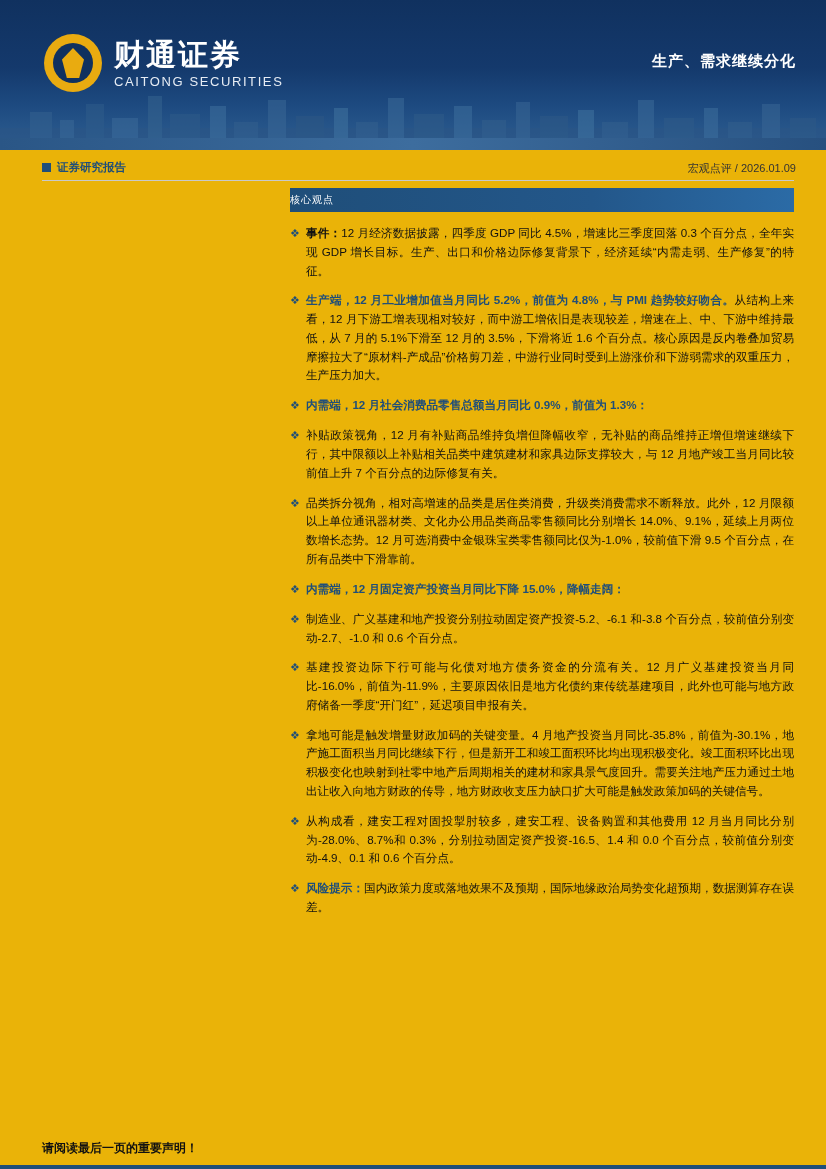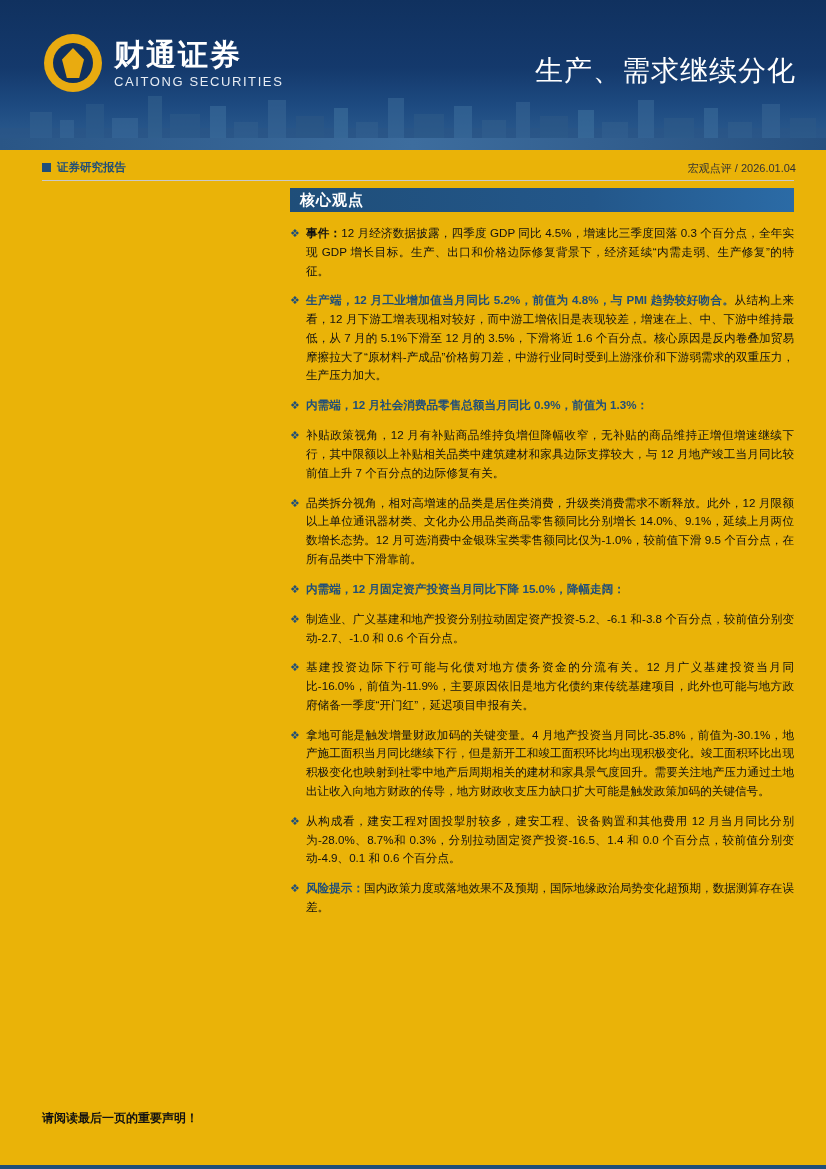--- a/index.html
+++ b/index.html
@@ -87,22 +87,22 @@
     font-size: 13px;
     letter-spacing: 1.6px;
     margin-top: 3px;
     color: #e6ecf4;
   }
   .banner-title {
     position: absolute;
     right: 30px;
     top: 52px;
     color: #ffffff;
-    font-size: 28px;
-    font-weight: normal;
+    font-size: 15px;
+    font-weight: bold;
     letter-spacing: 1px;
   }
 
   
   .subhead {
     position: absolute;
     left: 0; top: 150px;
     width: 826px;
     height: 30px;
   }
@@ -177,25 +177,24 @@
   .right-col {
     position: absolute;
     left: 290px; top: 188px;
     width: 504px;
   }
   .core-bar {
     width: 504px;
     height: 24px;
     background: linear-gradient(90deg, #1f4e79 0%, #23578a 60%, #2b6ba6 100%);
     color: #fff;
-    font-size: 15px;
-    font-weight: bold;
+    font-size: 10px;
+    font-weight: normal;
     display: flex;
     align-items: center;
-    padding-left: 10px;
     box-sizing: border-box;
     letter-spacing: 1px;
   }
   .bullets {
     margin-top: 12px;
   }
   .bullet {
     display: flex;
     align-items: flex-start;
     margin-bottom: 11px;
@@ -224,21 +223,21 @@
   }
   .bullet .lead-blue {
     color: #1f4e79;
     font-weight: bold;
   }
 
   
   .footer {
     position: absolute;
     left: 42px;
-    bottom: 42px;
+    bottom: 12px;
     font-size: 12px;
     color: #111;
     font-weight: bold;
   }
   .footer-rule {
     position: absolute;
     left: 0; bottom: 0;
     width: 826px; height: 4px;
     background: #1f4e79;
   }
@@ -289,21 +288,21 @@
     </div>
 
     <div class="banner-title">生产、需求继续分化</div>
   </div>
 
   <div class="subhead">
     <div class="report-tag">
       <span class="sq"></span>
       <span>证券研究报告</span>
     </div>
-    <div class="doc-meta">宏观点评 / 2026.01.04</div>
+    <div class="doc-meta">宏观点评 / 2026.01.09</div>
     <div class="rule"></div>
   </div>
 
 
   <div class="right-col">
     <div class="core-bar">核心观点</div>
     <div class="bullets" id="bullet-list">
         <div class="bullet">
           <div class="dot">❖</div>
           <div class="body"><span class="lead">事件：</span><span>12 月经济数据披露，四季度 GDP 同比 4.5%，增速比三季度回落 0.3 个百分点，全年实现 GDP 增长目标。生产、出口和价格边际修复背景下，经济延续“内需走弱、生产修复”的特征。</span></div>

